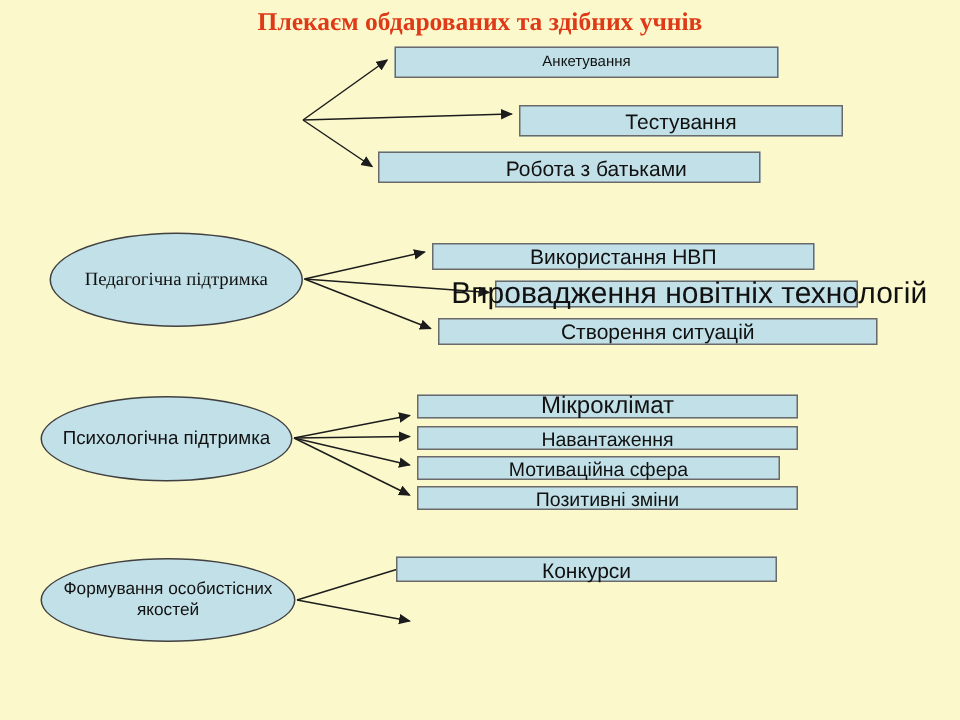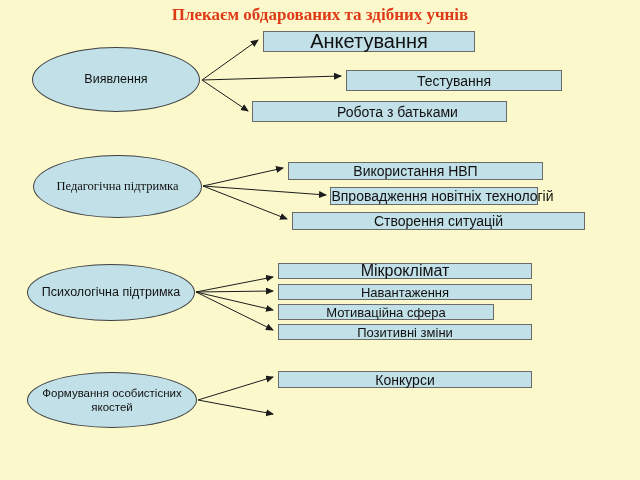--- a/index.html
+++ b/index.html
@@ -40,34 +40,34 @@
     display:flex;align-items:center;justify-content:center;
     text-align:center;
     white-space:nowrap;
     box-sizing:border-box;
   }
   #e1{left:32px;top:47px;width:168px;height:65px;}
   #e2{left:33px;top:155px;width:169px;height:63px;font-family:Liberation Serif, serif;}
   #e3{left:27px;top:264px;width:168px;height:57px;}
   #e4{left:27px;top:372px;width:170px;height:56px;font-size:11.5px;padding:0 6px;}
 
-  #b11{left:263px;top:31px;width:212px;height:21px;font-size:20px;}
+  #b11{left:263px;top:31px;width:256px;height:21px;font-size:10px;}
   #b12{left:346px;top:70px;width:216px;height:21px;font-size:14px;}
   #b13{left:252px;top:101px;width:255px;height:21px;font-size:14px;padding-left:36px;}
 
   #b21{left:288px;top:162px;width:255px;height:18px;font-size:14px;}
-  #b22{left:330px;top:187px;width:208px;height:18px;font-size:14px;padding-left:17px;}
+  #b22{left:330px;top:187px;width:242px;height:18px;font-size:20px;padding-left:17px;}
   #b23{left:292px;top:212px;width:293px;height:18px;font-size:14px;align-items:center;}
 
   #b31{left:278px;top:263px;width:254px;height:16px;font-size:16px;}
   #b32{left:278px;top:284px;width:254px;height:16px;font-size:13px;}
-  #b33{left:278px;top:304px;width:216px;height:16px;font-size:13px;}
+  #b33{left:278px;top:304px;width:242px;height:16px;font-size:13px;}
   #b34{left:278px;top:324px;width:254px;height:16px;font-size:13px;}
 
-  #b41{left:278px;top:371px;width:254px;height:17px;font-size:14px;}
+  #b41{left:264px;top:371px;width:254px;height:17px;font-size:14px;}
   #b42{left:278px;top:406px;width:254px;height:17px;font-size:14px;}
 </style>
 </head>
 <body>
 
 <div class="slide">
 
   <div class="title">Плекаєм обдарованих та здібних учнів</div>
 
   <svg class="connectors" viewBox="0 0 640 480">
@@ -88,23 +88,20 @@
       <line x1="196" y1="292" x2="273" y2="277" marker-end="url(#ah)"></line>
       <line x1="196" y1="292" x2="273" y2="291" marker-end="url(#ah)"></line>
       <line x1="196" y1="292" x2="273" y2="310" marker-end="url(#ah)"></line>
       <line x1="196" y1="292" x2="273" y2="330" marker-end="url(#ah)"></line>
 
       <line x1="198" y1="400" x2="273" y2="377" marker-end="url(#ah)"></line>
       <line x1="198" y1="400" x2="273" y2="414" marker-end="url(#ah)"></line>
     </g>
   </svg>
 
-  <div id="e1" class="el">
-    <span>Виявлення</span>
-  </div>
   <div id="b11" class="bx">
     <span>Анкетування</span>
   </div>
   <div id="b12" class="bx">
     <span>Тестування</span>
   </div>
   <div id="b13" class="bx">
     <span>Робота з батьками</span>
   </div>
 

